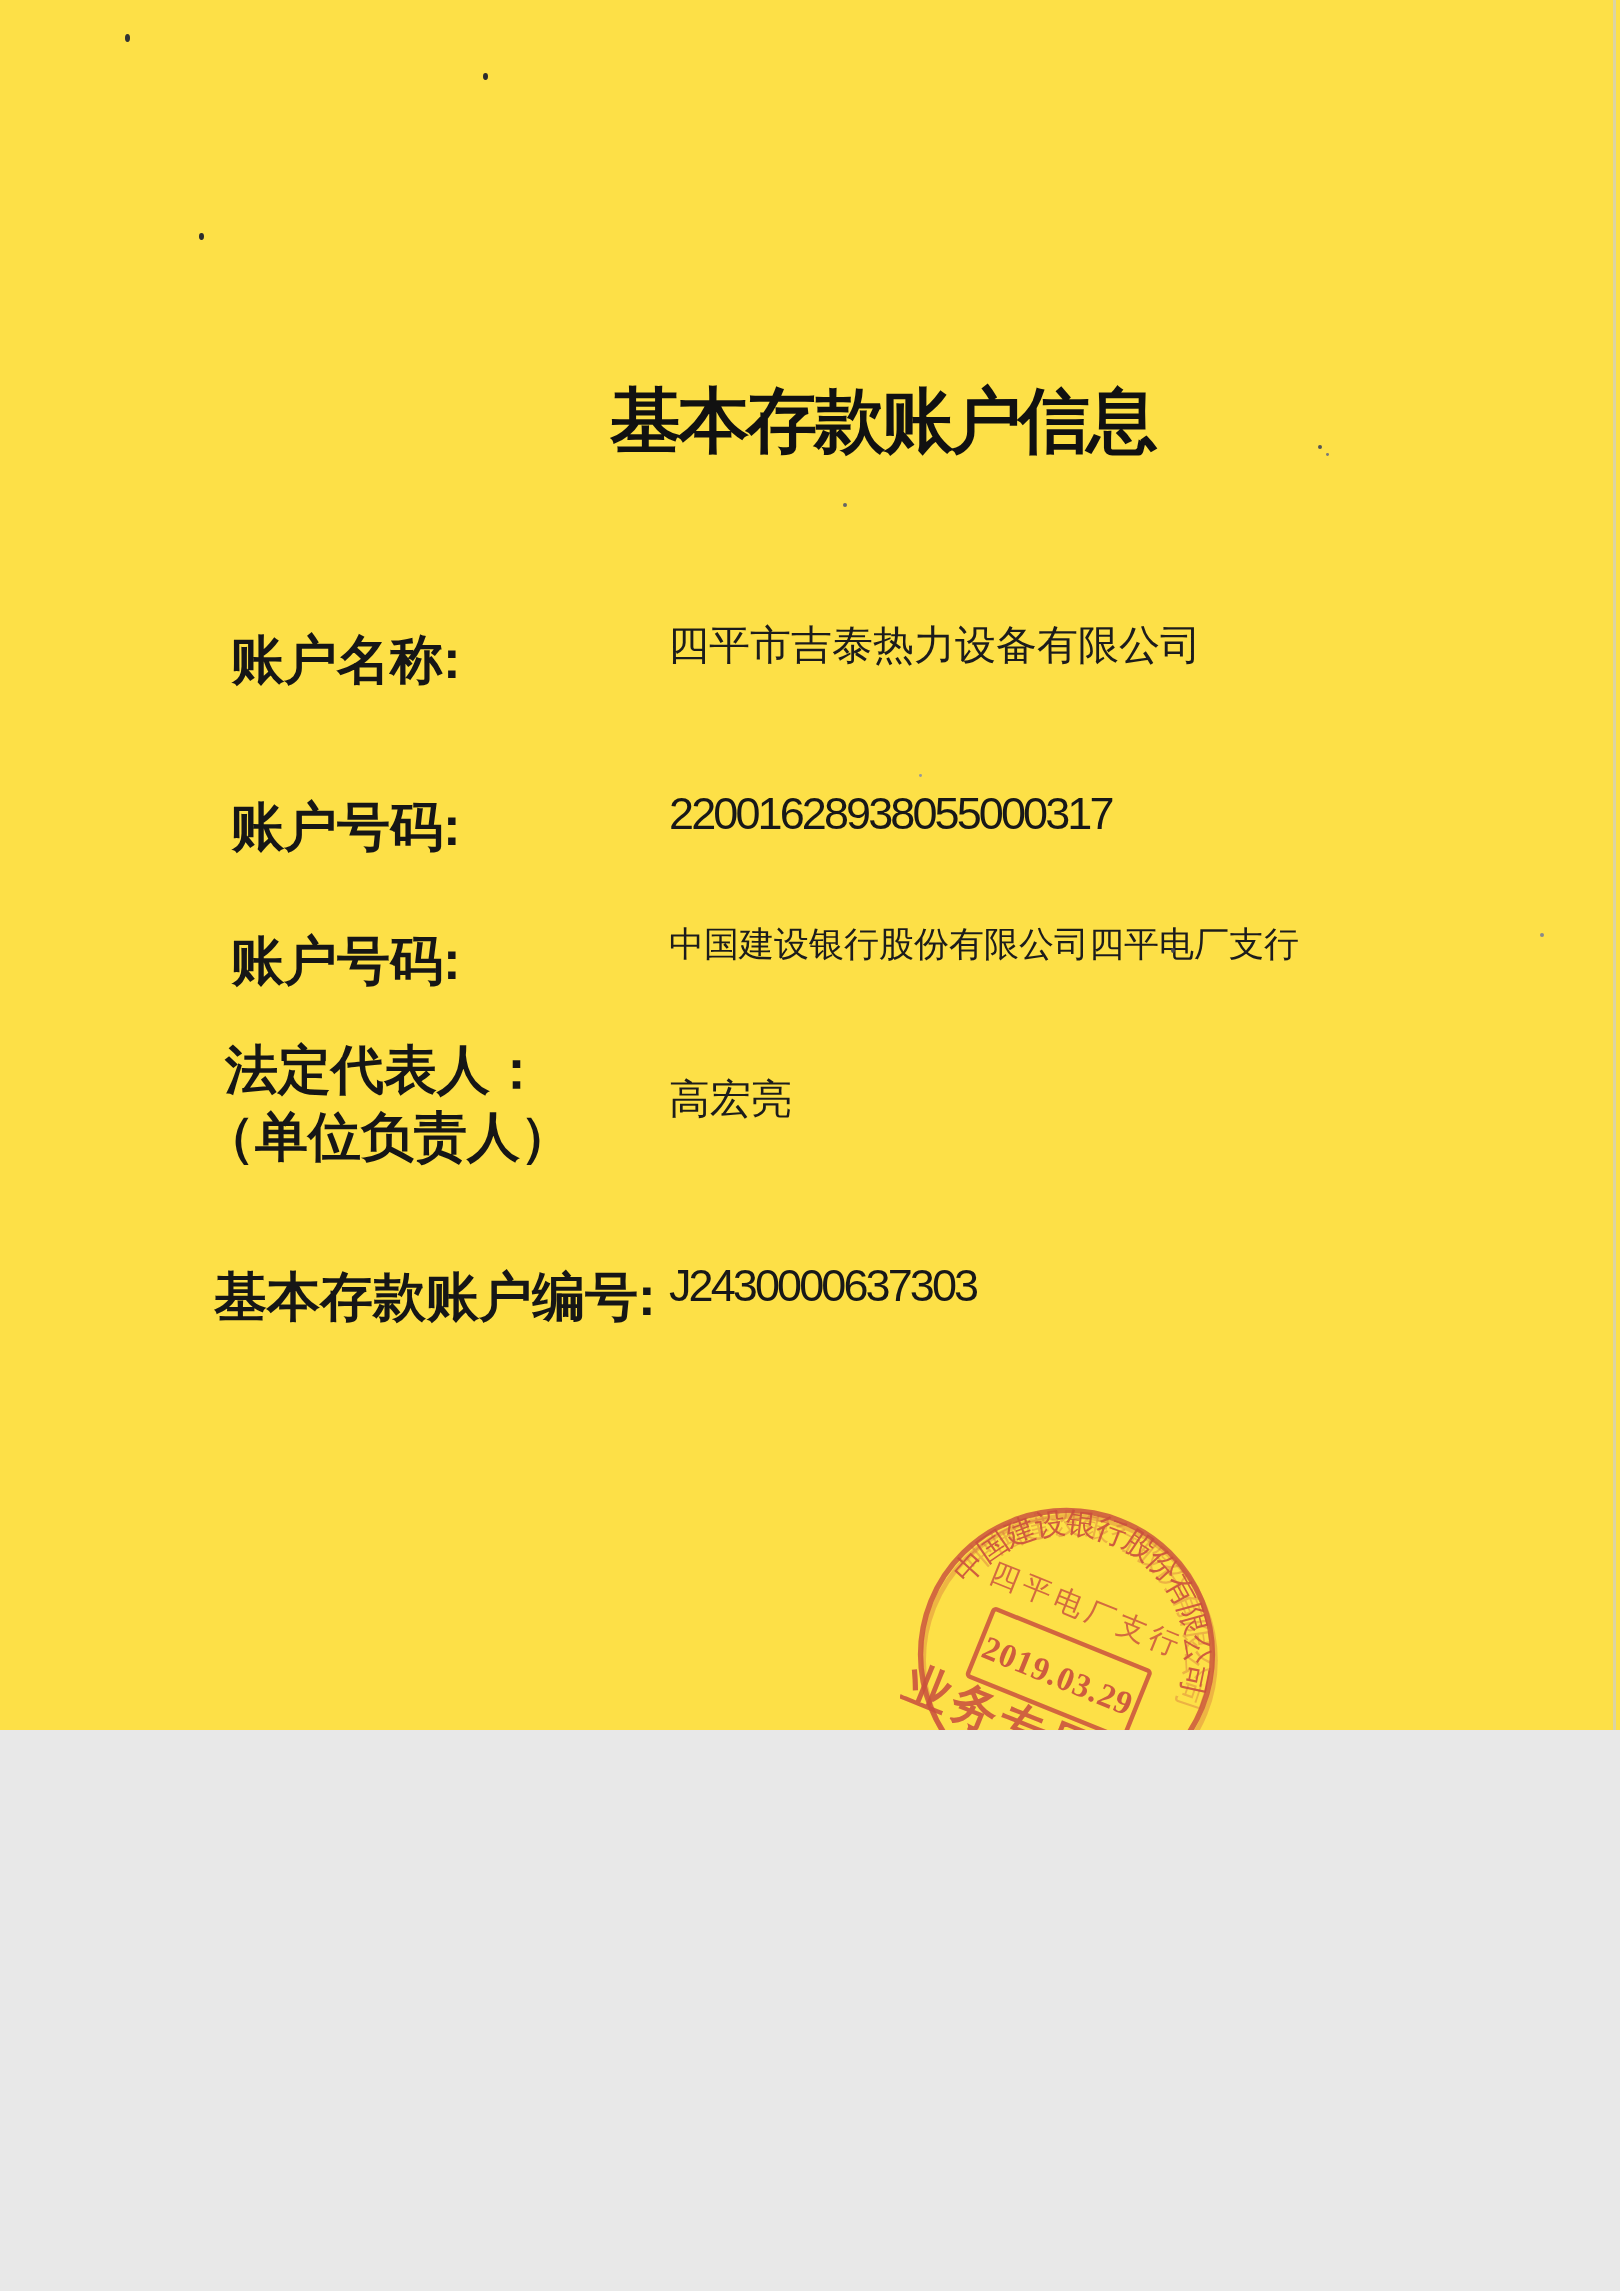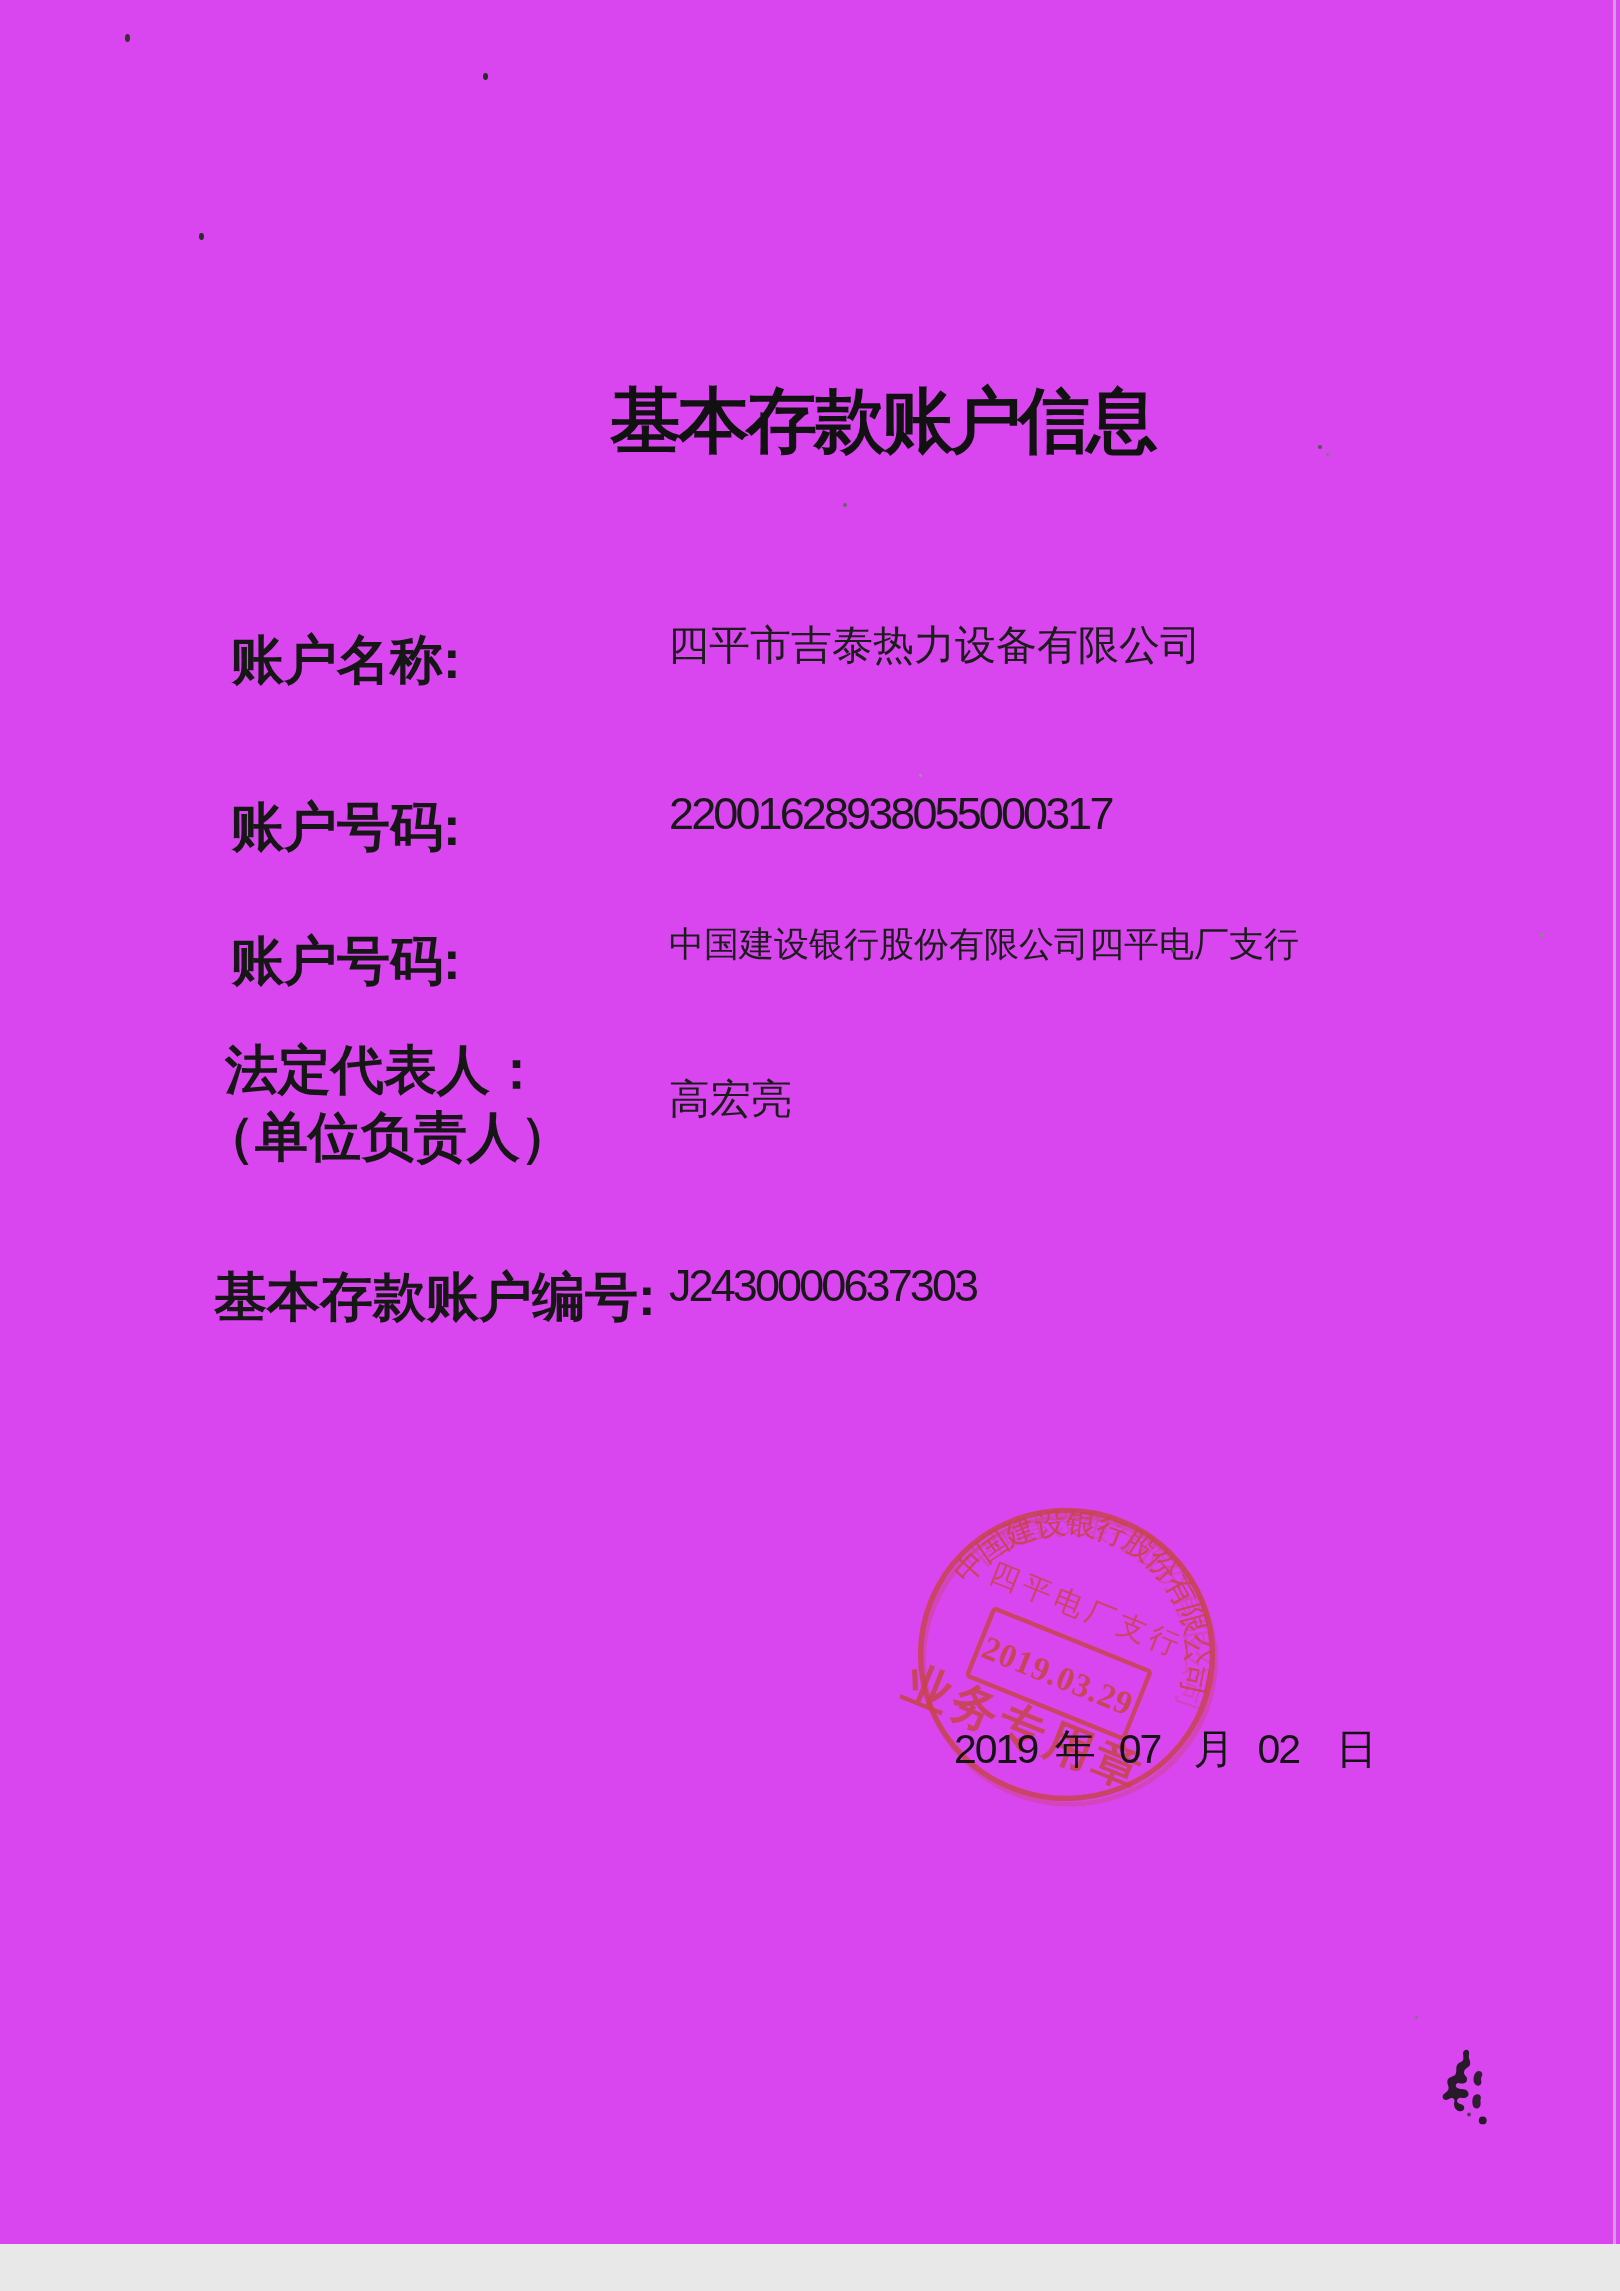--- a/index.html
+++ b/index.html
@@ -1,19 +1,19 @@
 <!DOCTYPE html>
 <html><head>
 <meta charset="utf-8">
 <style>
   html,body{margin:0;padding:0;background:#e8e8e8;}
   .page{
     position:relative;
-    width:1620px;height:2244px;
-    background:#d946ef;
+    width:1620px;height:1730px;
+    background:#fde047;
     overflow:hidden;
     font-family:"Liberation Sans", sans-serif;
     color:#1d1d1d;
   }
   .doc-title{
     position:absolute;left:610px;top:374px;
     font-family:"Liberation Serif", serif;
     font-size:71px;font-weight:700;letter-spacing:-2.9px;
     color:#111;white-space:nowrap;margin:0;
   }

